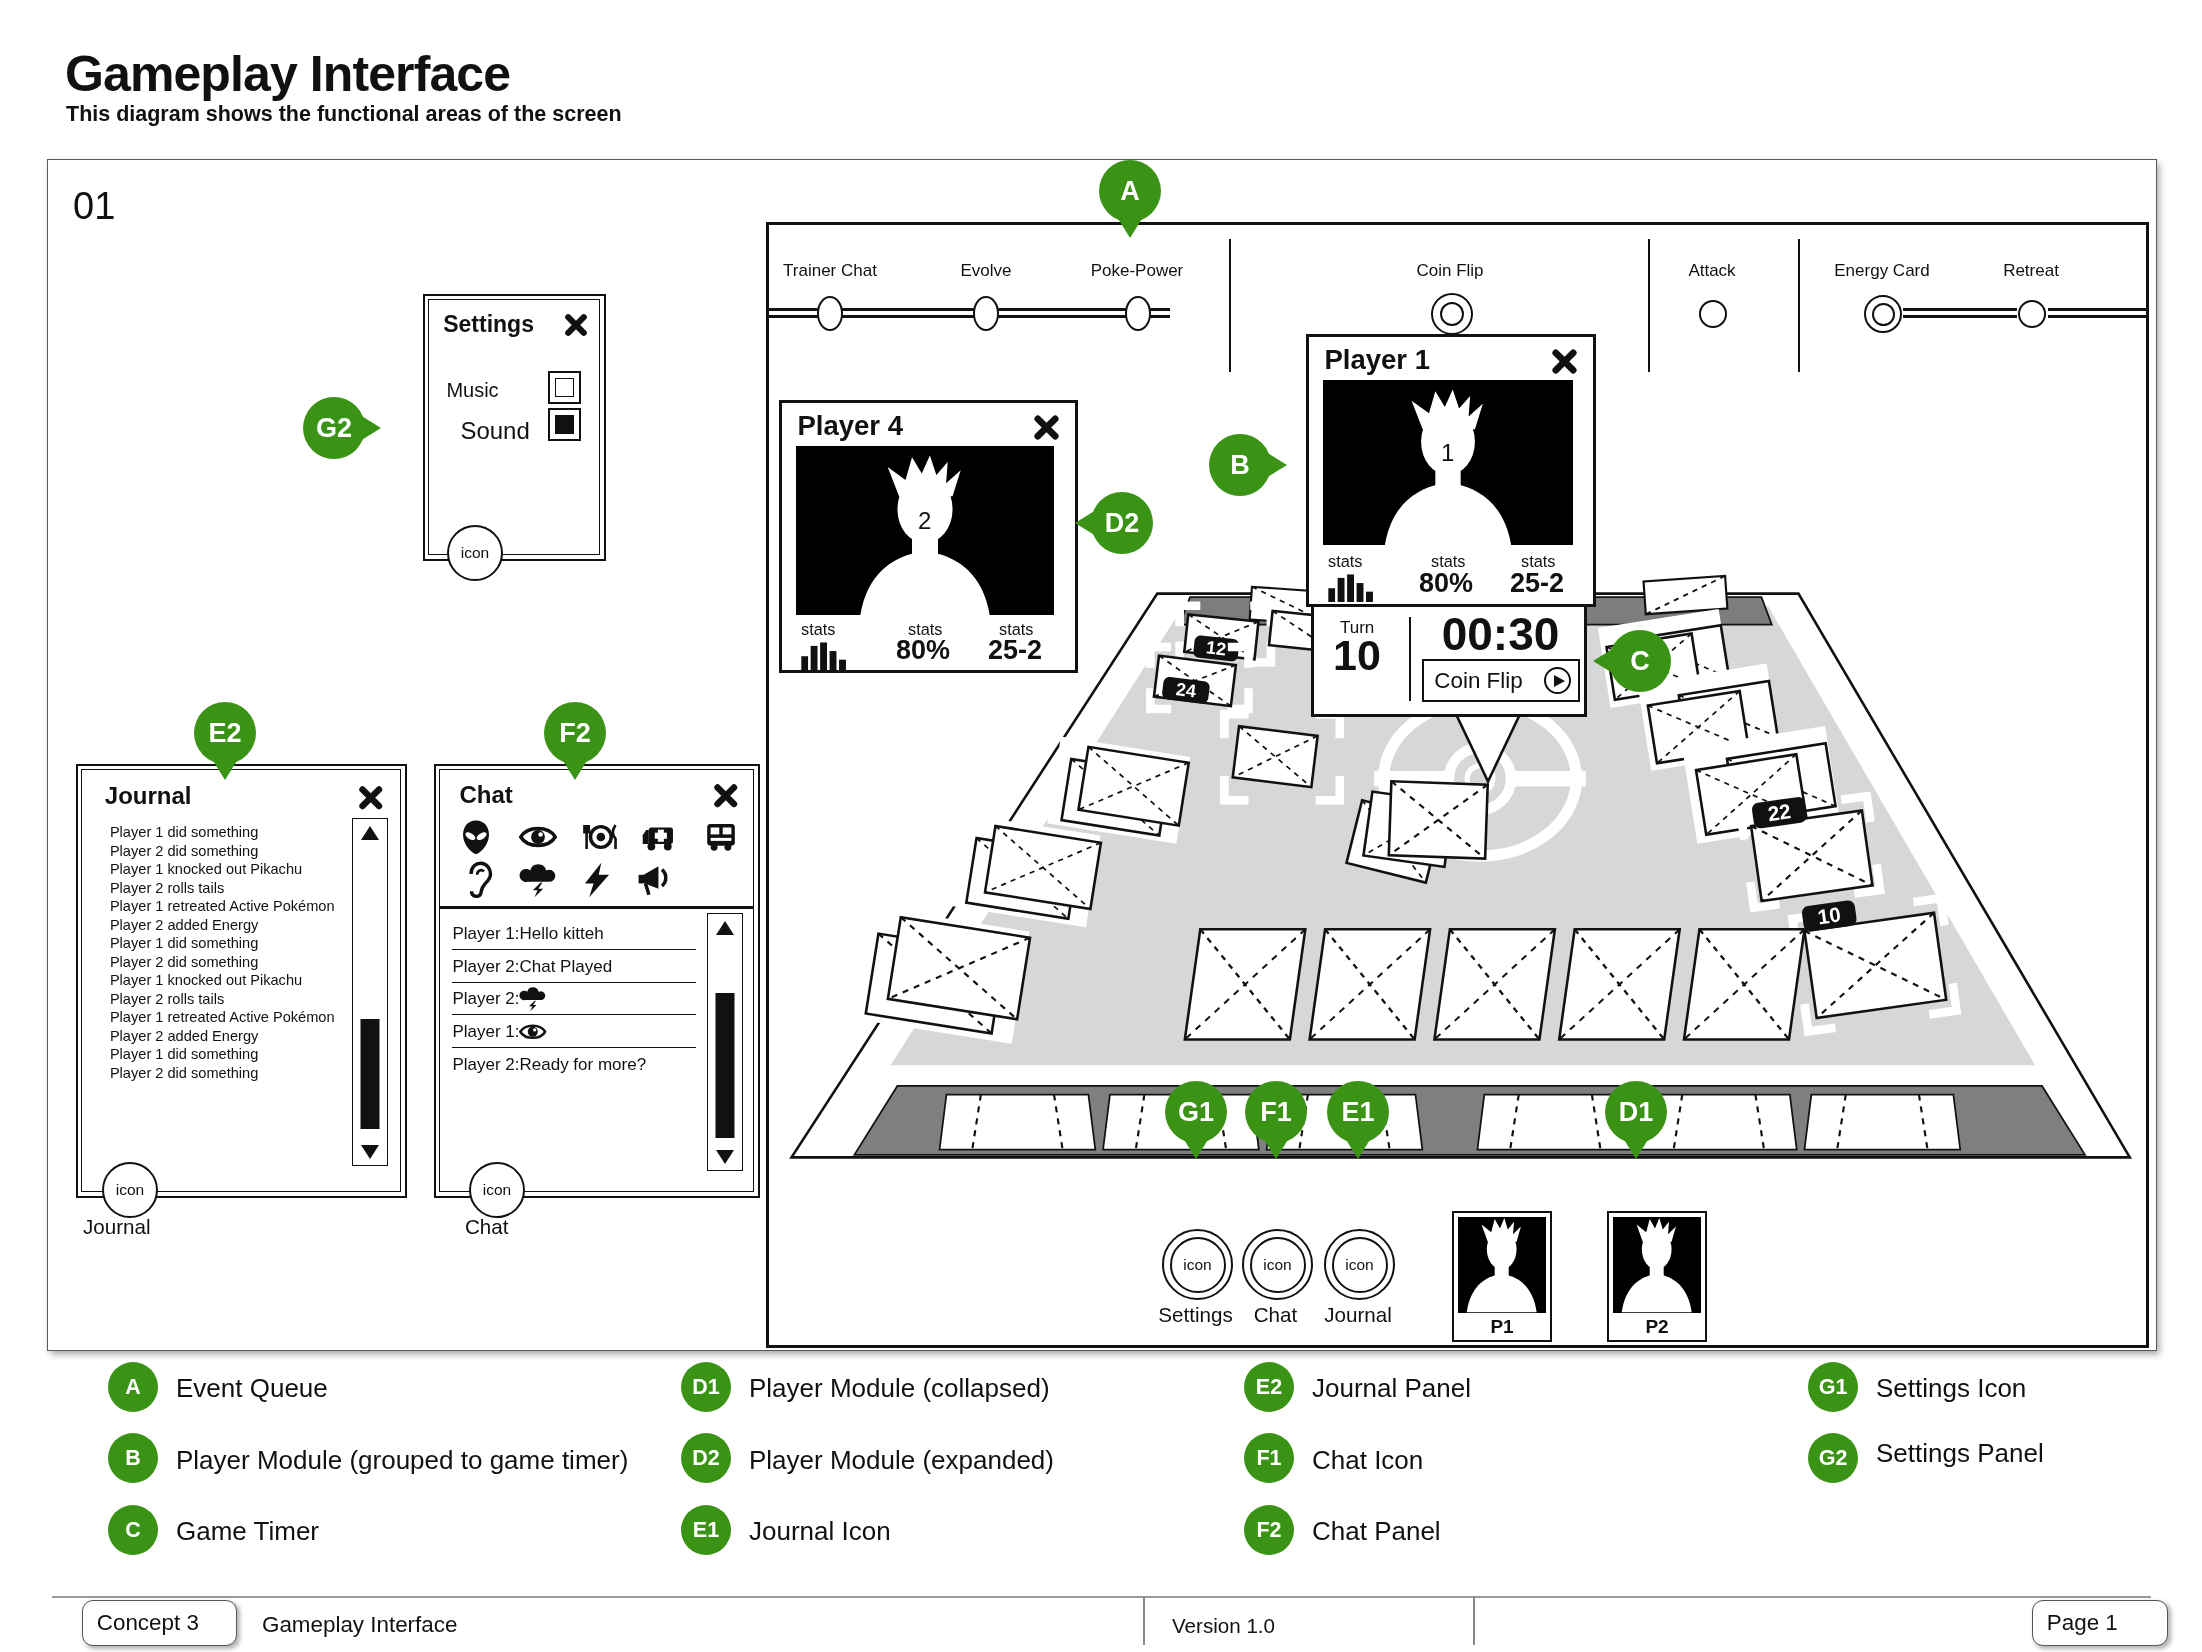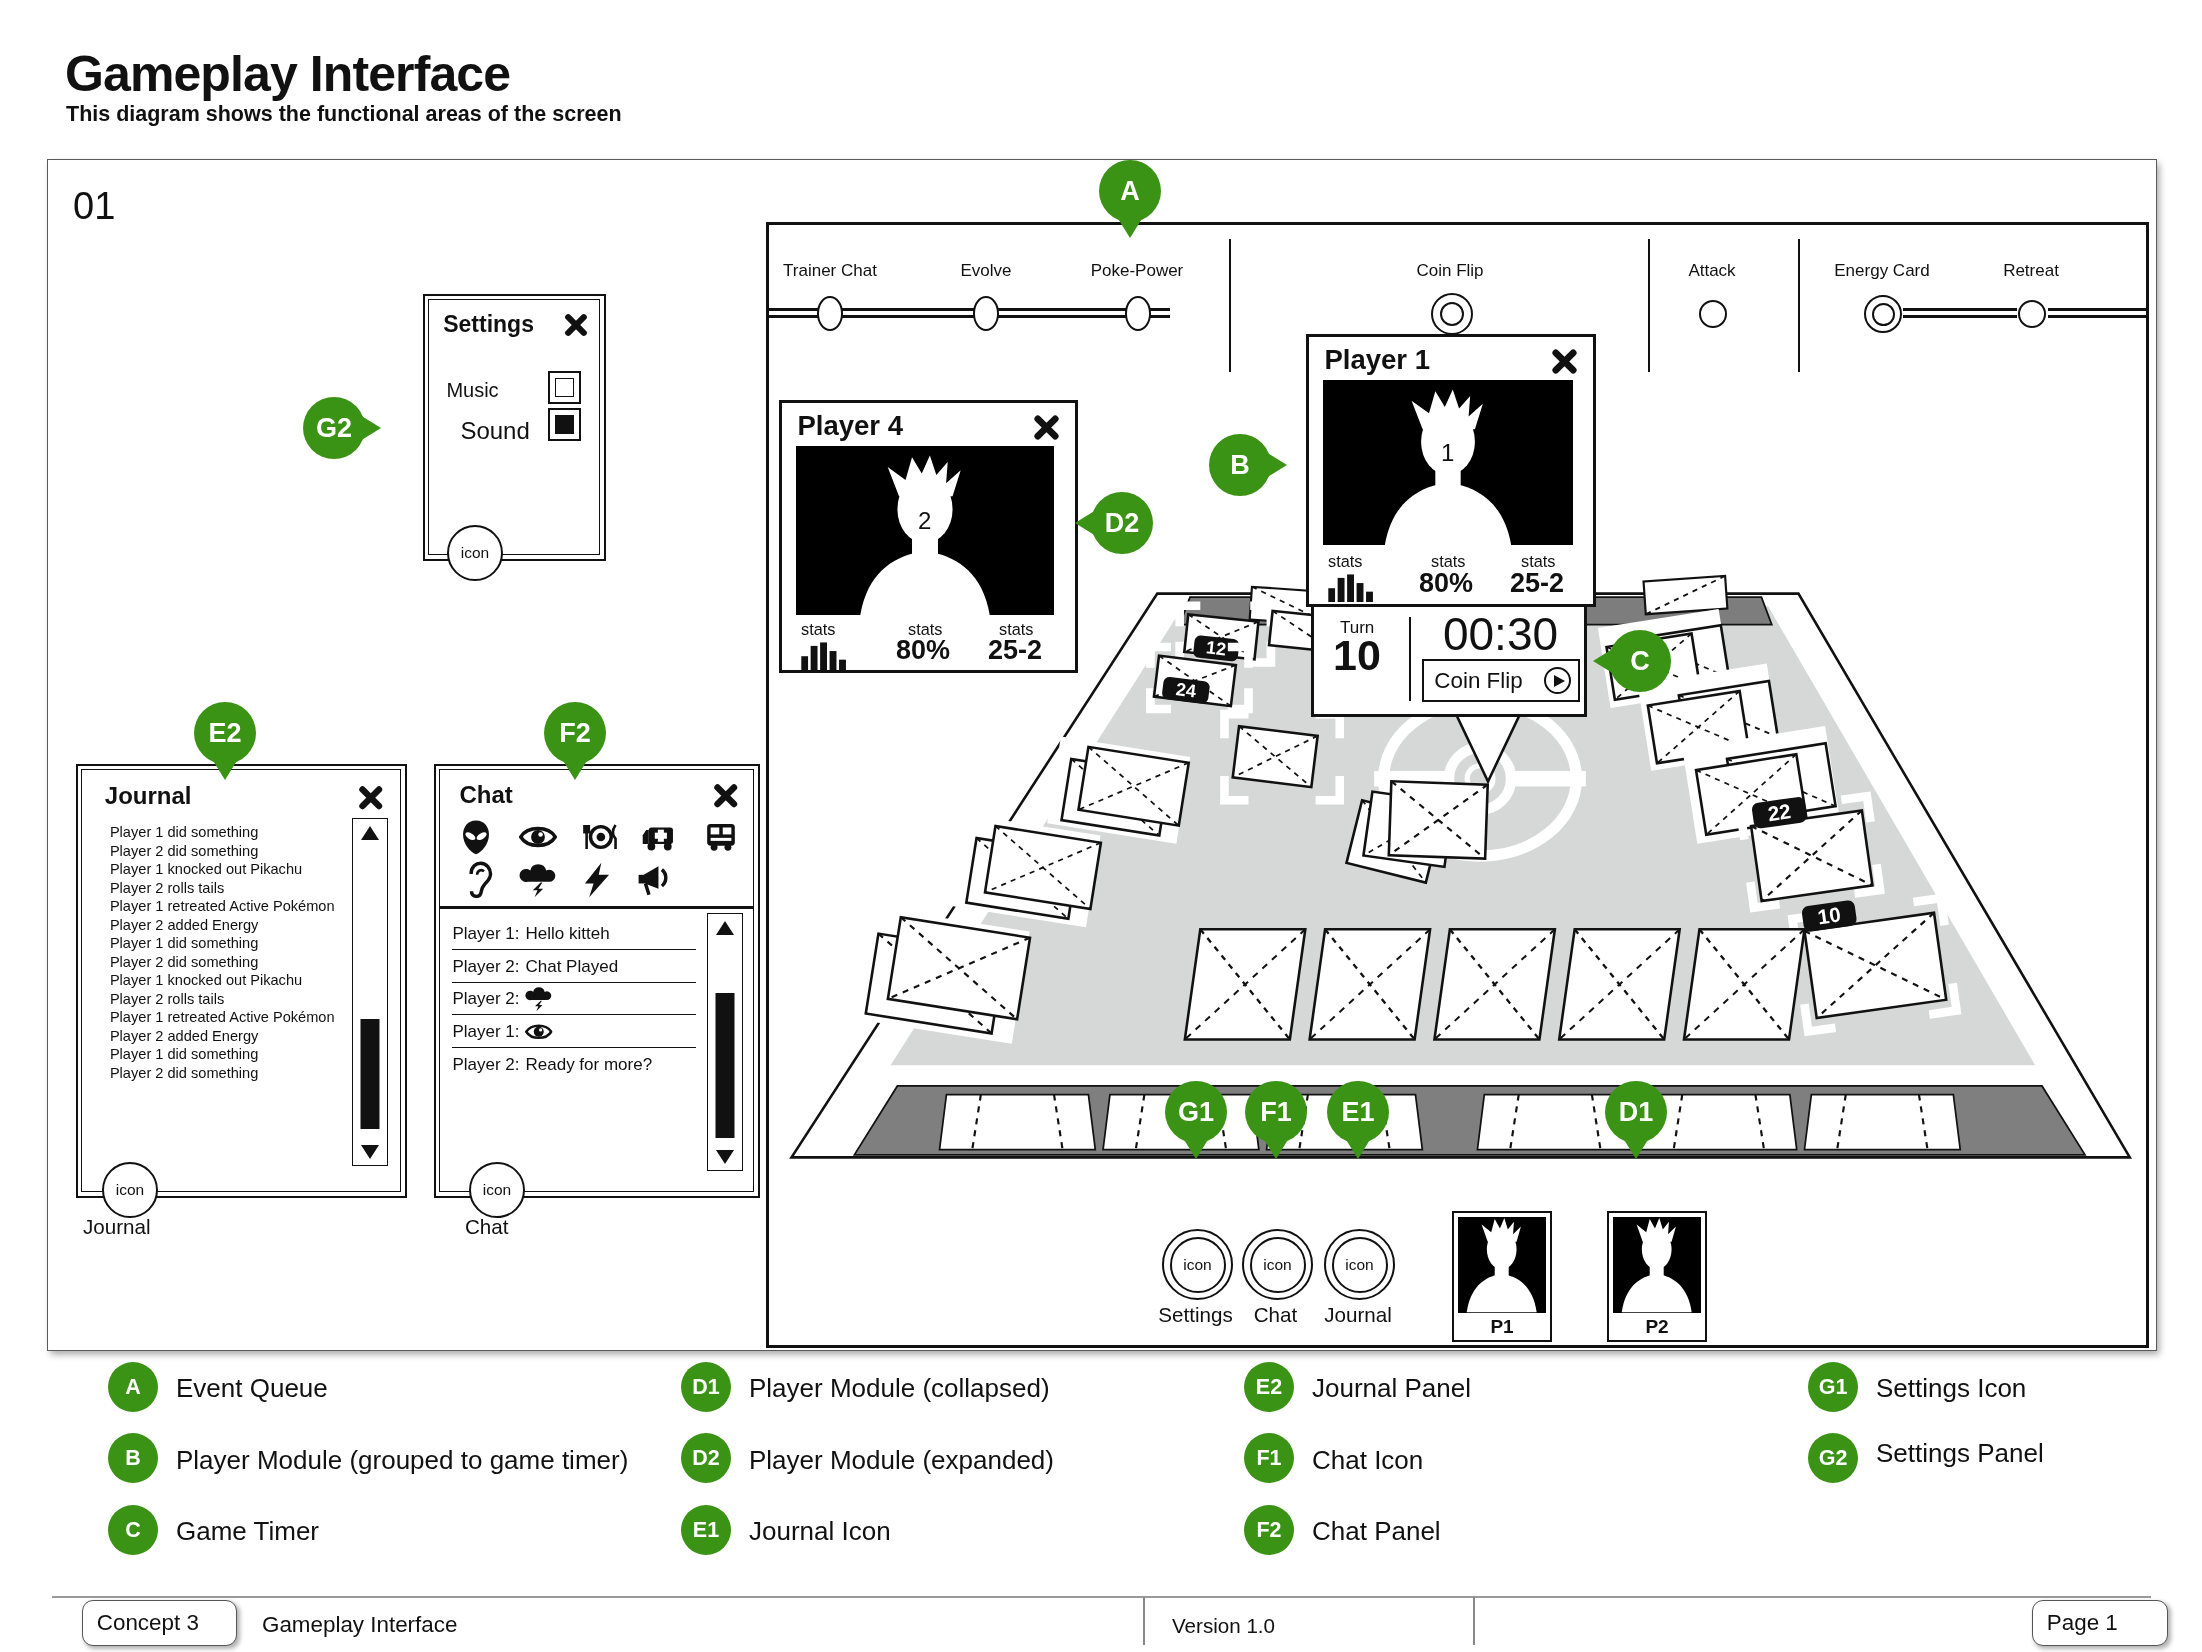--- a/index.html
+++ b/index.html
@@ -49,21 +49,21 @@
   .bal{position:absolute;width:62px;height:62px;background:#3a9315;border-radius:50%;color:#fff;
        font-size:27px;font-weight:bold;line-height:62px;text-align:center;z-index:30}
   .bal.down::after{content:"";position:absolute;left:50%;margin-left:-13px;bottom:-16.3px;
        border:13px solid transparent;border-top:21.5px solid #3a9315;border-bottom:0}
   .bal.left::after{content:"";position:absolute;top:50%;margin-top:-13px;left:-16.3px;
        border:13px solid transparent;border-right:21.5px solid #3a9315;border-left:0}
   .bal.right::after{content:"";position:absolute;top:50%;margin-top:-13px;right:-16.3px;
        border:13px solid transparent;border-left:21.5px solid #3a9315;border-right:0}
   
   .jentry{font-size:14.6px;line-height:18.5px;white-space:nowrap}
-  .msg{position:absolute;left:12px;right:57px;height:31px;font-size:17px;display:flex;align-items:center;gap:6px}
+  .msg{position:absolute;left:12px;right:57px;height:31px;font-size:17px;display:flex;align-items:center;gap:0}
   .msg.ul{border-bottom:1.7px solid #111}
   .emoji{width:38px;height:38px}
   .msg-ico{width:27.5px;height:27.5px}
   
   #coinflip-btn{position:absolute;left:108px;top:52px;width:158px;height:43px;border:2.6px solid #111;
        display:flex;align-items:center;box-sizing:border-box}
   .play{position:relative;width:27.5px;height:27.5px;border:2.6px solid #111;border-radius:50%;box-sizing:border-box}
   .play::after{content:"";position:absolute;left:8.6px;top:6px;border-left:11.2px solid #111;
        border-top:6px solid transparent;border-bottom:6px solid transparent}
   
@@ -478,21 +478,21 @@
   </div>
   <div class="bal right" style="left:1209px;top:434px">B</div>
 
   <svg class="abs" style="left:1452px;top:711px;z-index:9" width="72" height="74" viewBox="0 0 84 86">
     <polygon points="3,0 81,0 42,82" fill="#fff" stroke="#111" stroke-width="3"></polygon>
   </svg>
   <div class="abs panel" style="left:1311px;top:604px;width:270px;height:107px">
     <div style="position:absolute;left:26px;top:11px;font-size:17px">Turn</div>
     <div style="position:absolute;left:19px;top:24px;font-size:43px;font-weight:bold">10</div>
     <div style="position:absolute;left:95px;top:10.3px;width:1.7px;height:84px;background:#111"></div>
-    <div style="position:absolute;left:102px;top:0px;width:169px;text-align:center;font-size:46px;font-weight:normal">00:30</div>
+    <div style="position:absolute;left:102px;top:0px;width:169px;text-align:center;font-size:46px;font-weight:bold">00:30</div>
     <div id="coinflip-btn">
       <span style="font-size:22.4px;margin-left:10.3px;flex:1">Coin Flip</span>
       <span class="play" style="margin-right:6.9px"></span>
     </div>
   </div>
   <div class="bal left" style="left:1609px;top:630px">C</div>
   <div class="bal down" style="left:1099px;top:160px">A</div>
 
   <div class="abs dpanel" style="left:76px;top:764px;width:320px;height:423px">
     <div class="inner">

